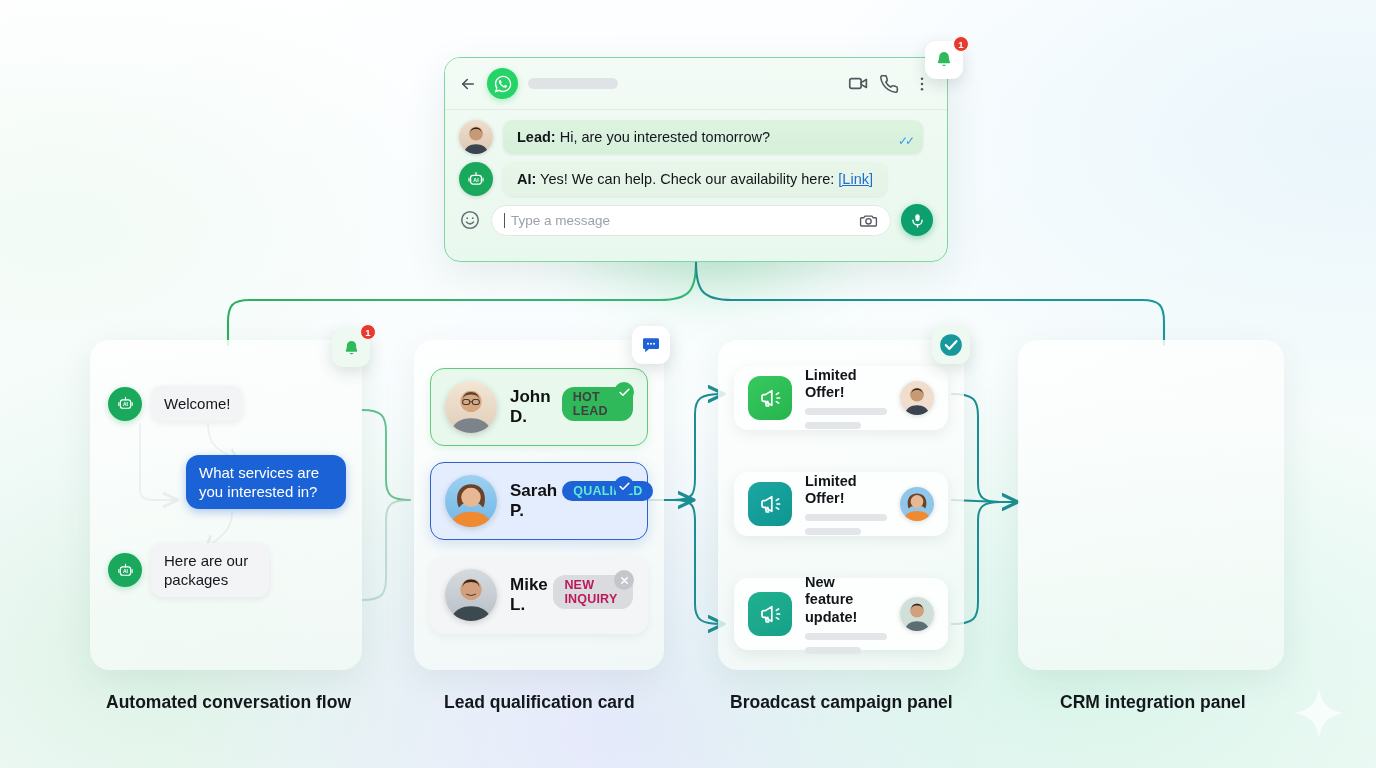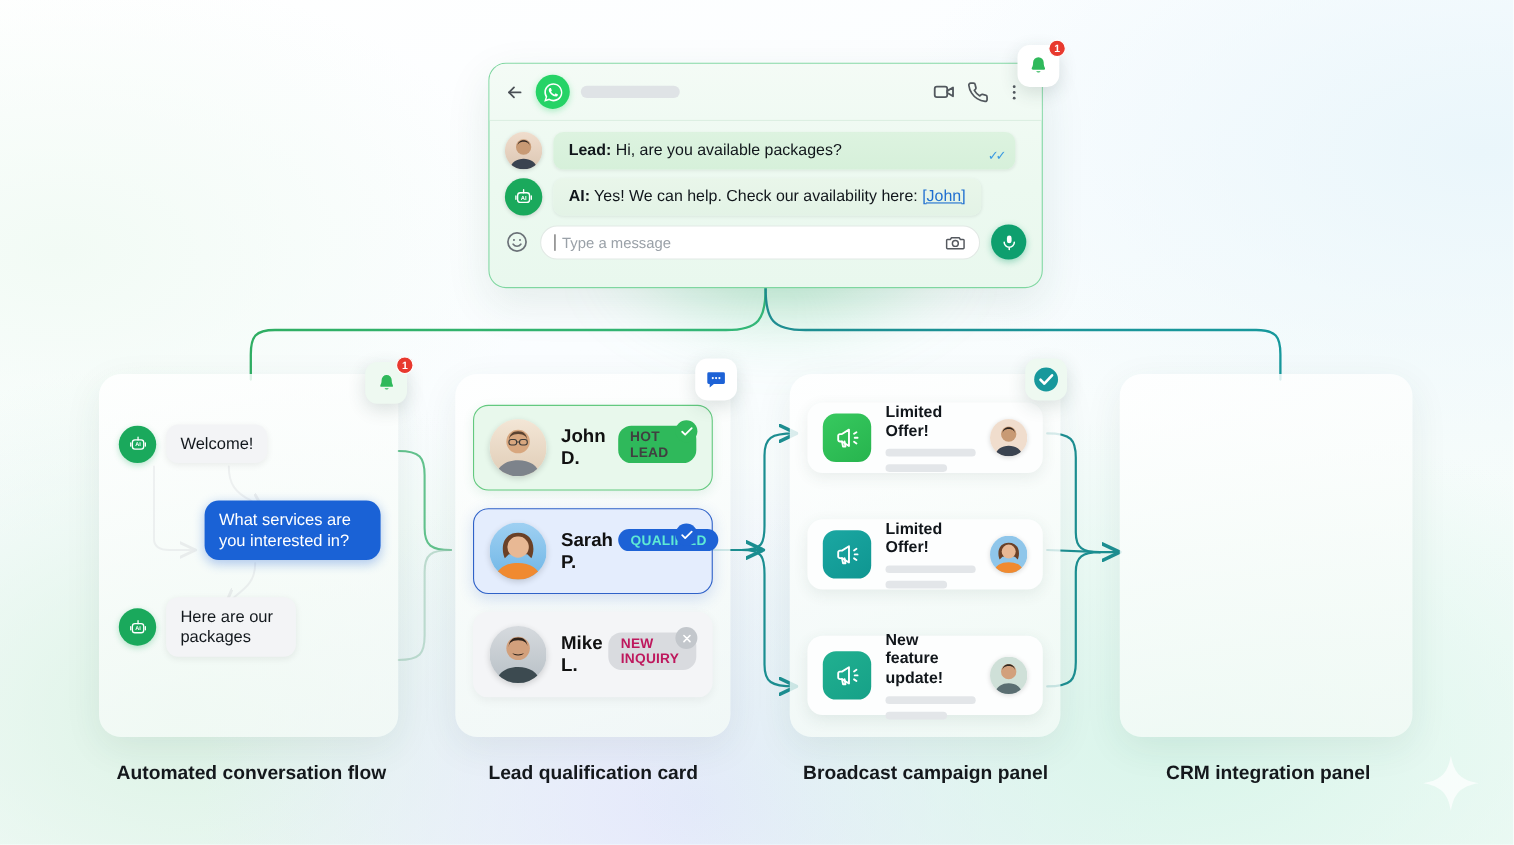--- a/index.html
+++ b/index.html
@@ -245,35 +245,35 @@
                   <stop offset="100%" stop-color="#dcc7b3"></stop>
                 </linearGradient>
               </defs>
             <rect width="40" height="40" fill="url(#fa1)"></rect>
             <circle cx="20" cy="16" r="8.2" fill="#c89a74"></circle>
             <path d="M20 10.5c4.5 0 6.6 2.4 6.6 5.2 0-4.6-2.7-7-6.6-7s-6.6 2.4-6.6 7c0-2.8 2.1-5.2 6.6-5.2z" fill="#2e2520"></path>
             <path d="M5 40c1.6-8 8-11.5 15-11.5S33.4 32 35 40z" fill="#3a4350"></path>
           </svg>
         </span>
         <div class="bubble user">
-          <span><b>Lead:</b><span> Hi, are you available packages?</span></span>
+          <span><b>Lead:</b><span> Hi, are you interested tomorrow?</span></span>
           <span class="ticks">✓✓</span>
         </div>
       </div>
 
       <div class="msg-row">
         <span class="msg-av ai-av">
           <svg viewBox="0 0 24 24" width="20" height="20" fill="none" stroke="#ffffff" stroke-width="1.5" stroke-linecap="round" stroke-linejoin="round">
             <rect x="5.5" y="7.5" width="13" height="10.5" rx="3"></rect>
             <path d="M12 4.2v3.3M3.6 11v3.5M20.4 11v3.5"></path>
             <text x="12" y="15" font-size="6.4" fill="#ffffff" stroke="none" text-anchor="middle" font-family="Liberation Sans, sans-serif" font-weight="700">AI</text>
           </svg>
         </span>
         <div class="bubble ai">
-          <span><b>AI:</b><span> Yes! We can help. Check our availability here: </span><a class="link" href="#">[John]</a></span>
+          <span><b>AI:</b><span> Yes! We can help. Check our availability here: </span><a class="link" href="#">[Link]</a></span>
         </div>
       </div>
     </div>
 
     <div class="chat-input">
       <span class="emoji-ico">
         <svg viewBox="0 0 24 24" width="22" height="22" fill="none" stroke="currentColor" stroke-width="1.7">
           <circle cx="12" cy="12" r="9"></circle>
             <circle cx="9" cy="10" r="1" fill="currentColor" stroke="none"></circle>
           <circle cx="15" cy="10" r="1" fill="currentColor" stroke="none"></circle>

